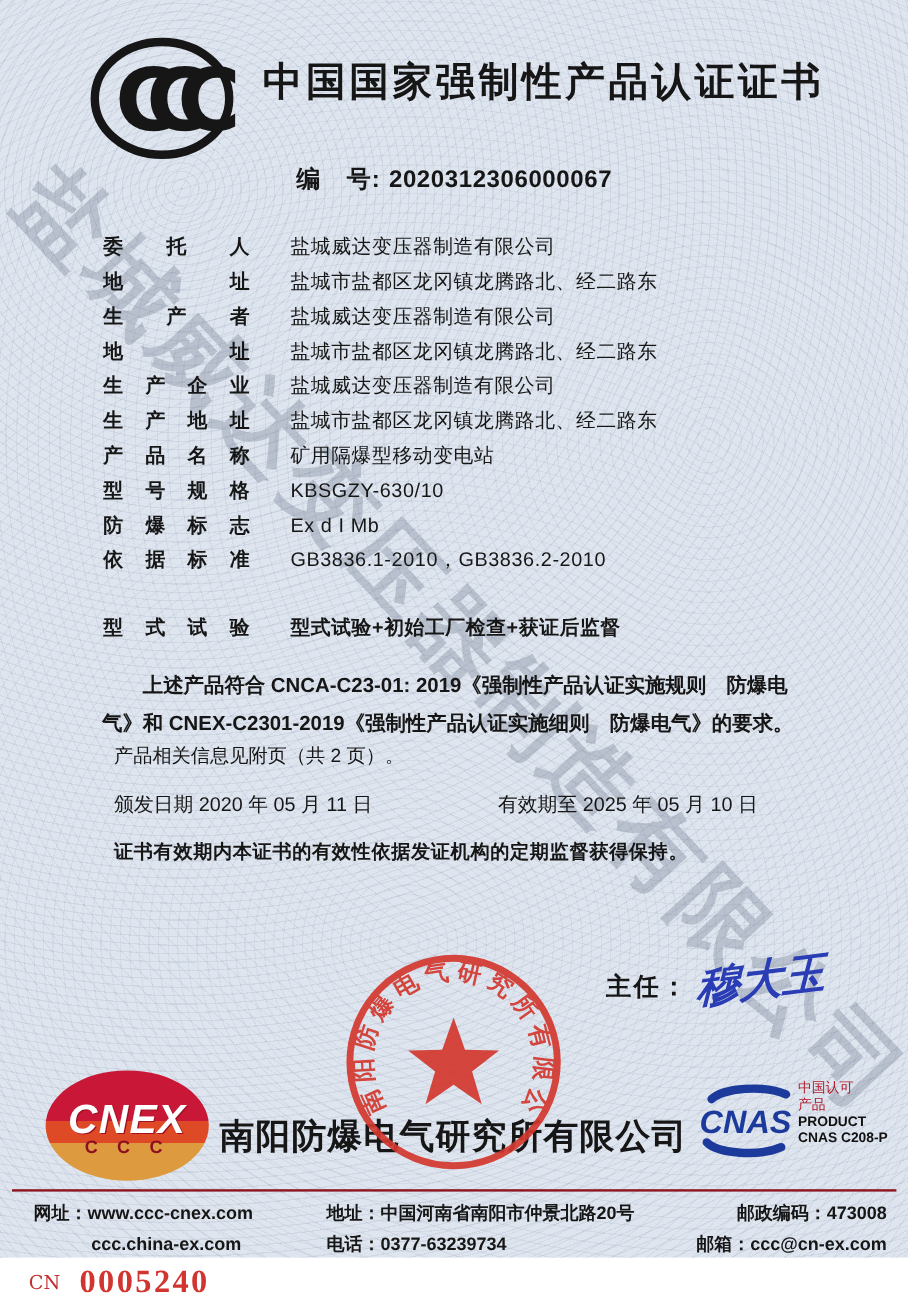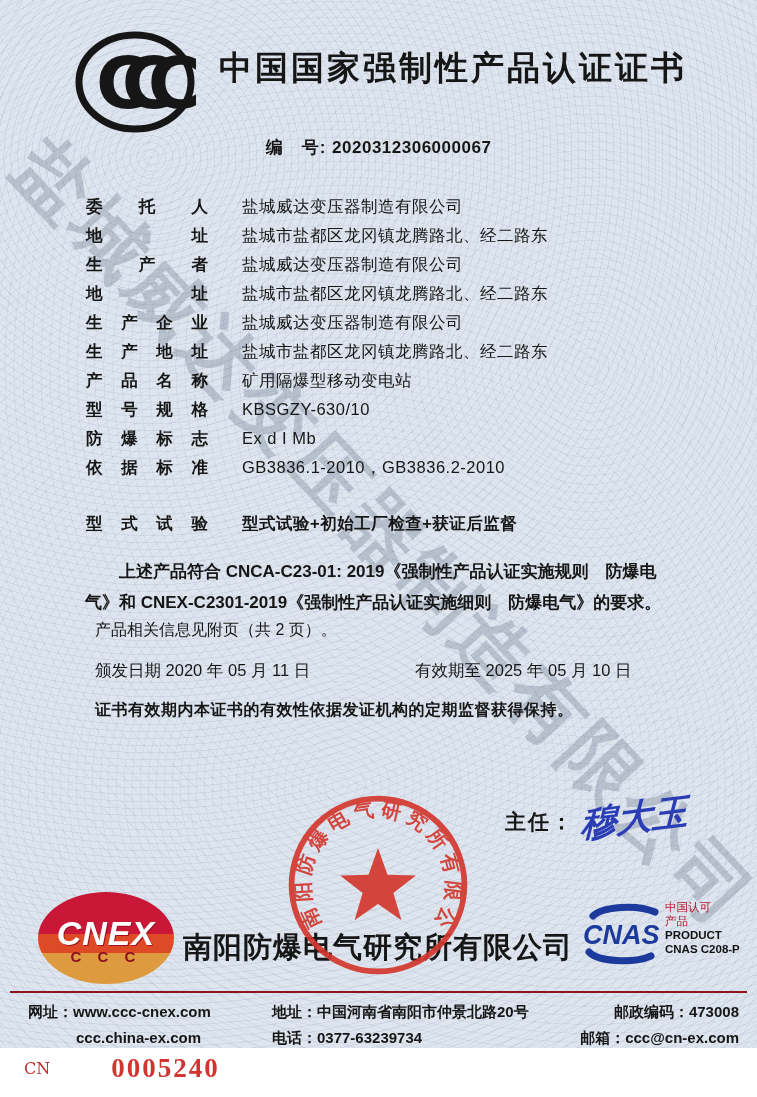--- a/index.html
+++ b/index.html
@@ -29,21 +29,21 @@
   }
   .content{position:relative;z-index:1;}
 
   .ccc-logo{position:absolute;left:72px;top:30px;}
   .title{
     position:absolute;left:208px;top:46px;width:490px;
     font-size:33px;font-weight:bold;letter-spacing:3px;text-align:center;
   }
   .number-line{
     position:absolute;left:0;top:136px;width:757px;text-align:center;
-    font-size:17px;font-weight:bold;letter-spacing:1px;
+    font-size:20px;font-weight:bold;letter-spacing:1px;
   }
   .number-line .num{font-weight:600;letter-spacing:0.5px;}
 
   .fields{position:absolute;left:86px;top:196px;width:620px;}
   .field-row{display:flex;margin-bottom:9px;line-height:20px;}
   .field-label{
     width:122px;min-width:122px;margin-right:34px;
     font-weight:bold;font-size:16.5px;
     text-align:justify;text-align-last:justify;
   }
@@ -91,21 +91,21 @@
   .red-divider{position:absolute;left:10px;top:991px;width:737px;height:2px;background:#8e1420;}
   .footer{position:absolute;left:0;top:999px;width:757px;font-size:15px;font-weight:bold;}
   .footer .row{position:relative;height:26px;line-height:26px;}
   .f-web1{position:absolute;left:28px;}
   .f-web2{position:absolute;left:76px;}
   .f-addr{position:absolute;left:272px;}
   .f-phone{position:absolute;left:272px;}
   .f-post{position:absolute;right:18px;}
   .f-email{position:absolute;right:18px;}
 
-  .serial{position:absolute;left:24px;top:1053px;display:flex;align-items:flex-start;gap:45px;}
+  .serial{position:absolute;left:24px;top:1053px;display:flex;align-items:flex-start;}
   .serial-prefix{color:#c23030;font-size:16px;font-family:"DejaVu Serif","Liberation Serif",serif;margin-top:6px;}
   .serial-number{color:#d23430;font-size:27px;font-weight:bold;letter-spacing:2px;margin-left:16px;
     font-family:Liberation Serif, serif;}
 </style>
 </head>
 <body>
 
 <div class="page">
   <div class="cert"></div>
 

